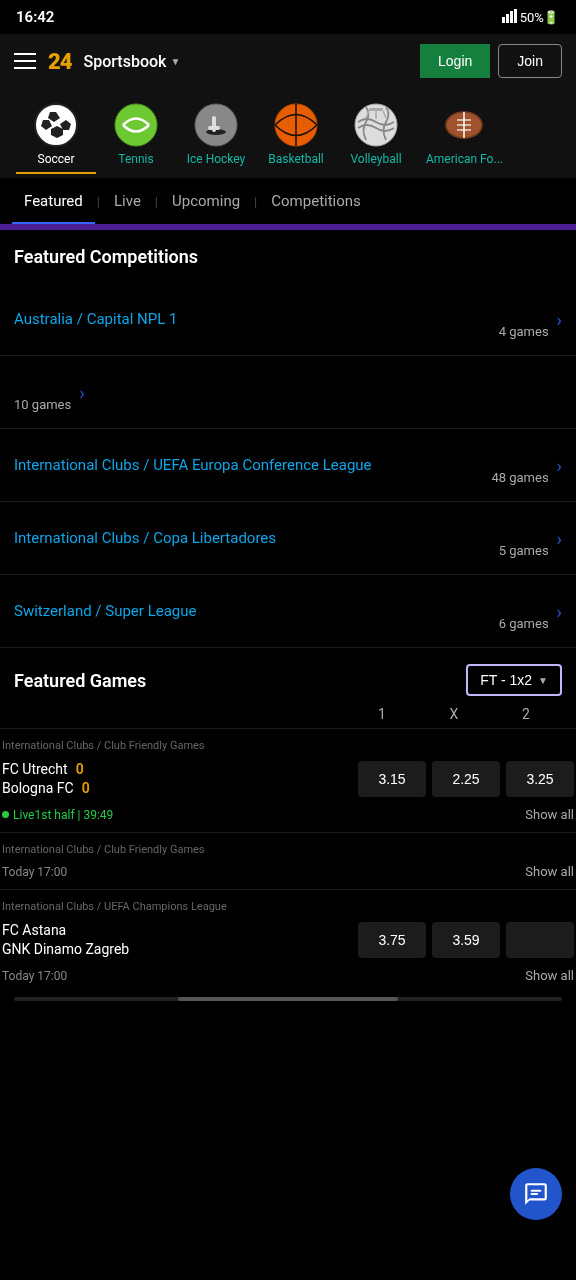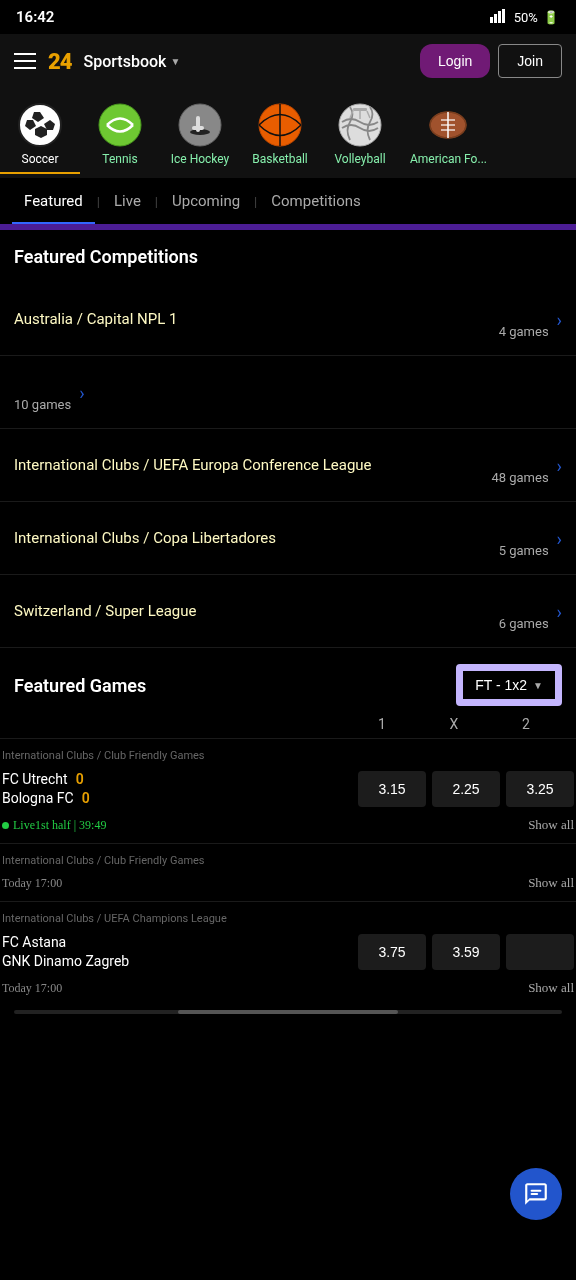--- a/index.html
+++ b/index.html
@@ -15,21 +15,21 @@
 
     
     .status-bar {
       display: flex;
       justify-content: space-between;
       align-items: center;
       padding: 8px 16px;
       background: #000;
     }
     .status-time { font-size: 15px; font-weight: 600; color: #fff; }
-    .status-icons { display: flex; align-items: center; gap: 6px; font-size: 13px; color: #fff; }
+    .status-icons { display: flex; align-items: center; font-size: 13px; color: #fff; }
 
     
     .header {
       display: flex;
       align-items: center;
       justify-content: space-between;
       padding: 10px 14px;
       background: #111;
     }
     .header-left { display: flex; align-items: center; gap: 12px; }
@@ -37,44 +37,44 @@
     .hamburger span { width: 22px; height: 2px; background: #fff; display: block; }
     .logo { display: flex; align-items: center; gap: 6px; }
     .logo-text { color: #e8a000; font-size: 22px; font-weight: 900; letter-spacing: -1px; }
     .sportsbook-btn {
       display: flex; align-items: center; gap: 4px;
       color: #fff; font-size: 16px; font-weight: 500; cursor: pointer; justify-content: space-between;
     }
     .sportsbook-arrow { font-size: 10px; color: #aaa; }
     .header-right { display: flex; gap: 8px; }
     .btn-login {
-      background: #701a75; color: #fff; border: none;
-      padding: 8px 18px; border-radius: 12px; font-size: 14px; cursor: pointer;
+      background: #15803d; color: #fff; border: none;
+      padding: 8px 18px; border-radius: 0; font-size: 14px; cursor: pointer;
     }
     .btn-join {
       background: transparent; color: #fff; border: 1px solid #888;
       padding: 8px 18px; border-radius: 4px; font-size: 14px; cursor: pointer;
     }
 
     
     .sports-nav {
       display: flex;
       overflow-x: auto;
       background: #111;
-      padding: 8px 0 4px 0;
+      padding: 8px 0 4px 16px;
       scrollbar-width: none;
     }
     .sports-nav::-webkit-scrollbar { display: none; }
     .sport-item {
       display: flex; flex-direction: column; align-items: center;
       min-width: 80px; padding: 6px 10px; cursor: pointer;
     }
     .sport-icon { width: 46px; height: 46px; display: flex; align-items: center; justify-content: center; }
     .sport-icon svg, .sport-icon img { width: 46px; height: 46px; }
-    .sport-label { font-size: 12px; color: #86efac; margin-top: 4px; white-space: nowrap; }
+    .sport-label { font-size: 12px; color: #14b8a6; margin-top: 4px; white-space: nowrap; }
     .sport-item.active .sport-label { color: #fff; }
     .sport-item.active { border-bottom: 2px solid #e8a000; }
 
     
     .tabs {
       display: flex; align-items: center;
       border-bottom: 6px solid #4c1d95;
       padding: 0 12px;
       background: #000;
     }
@@ -93,34 +93,34 @@
     .section { padding: 16px 14px 6px 14px; }
     .section-title { font-size: 18px; font-weight: 600; color: #fff; margin-bottom: 10px; }
 
     
     .comp-row {
       display: flex; align-items: center; justify-content: space-between;
       padding: 16px 14px;
       border-bottom: 1px solid #1a1a1a;
       cursor: pointer;
     }
-    .comp-name { font-size: 15px; color: #fef9c3; flex: 1; }
+    .comp-name { font-size: 15px; color: #0ea5e9; flex: 1; }
     .comp-right { display: flex; align-items: center; gap: 8px; }
     .comp-games { font-size: 13px; color: #aaa; margin-top: 25px; }
     .comp-arrow { color: #2255cc; font-size: 18px; }
 
     
     .featured-games-header {
       display: flex; align-items: center; justify-content: space-between;
       padding: 16px 14px 10px 14px;
     }
     .featured-games-title { font-size: 18px; font-weight: 600; color: #fff; }
     .ft-dropdown {
       display: flex; align-items: center; gap: 6px;
-      border: 7px solid #c4b5fd; border-radius: 4px;
+      border: 2px solid #c4b5fd; border-radius: 4px;
       padding: 6px 12px; color: #fff; font-size: 14px; cursor: pointer;
       background: transparent;
     }
     .ft-dropdown-arrow { font-size: 10px; color: #aaa; }
 
     
     .col-headers {
       display: flex; justify-content: flex-end;
       padding: 0 14px 6px 14px;
     }
@@ -135,21 +135,21 @@
     .game-teams { flex: 1; }
     .team-row { display: flex; align-items: center; gap: 8px; margin: 3px 0; }
     .team-name { font-size: 14px; color: #fff; }
     .team-score { font-size: 14px; color: #e8a000; font-weight: 600; }
     .game-odds { display: flex; gap: 6px; }
     .odd-btn {
       width: 68px; height: 36px; background: #1c1c1c; border: none;
       border-radius: 4px; color: #fff; font-size: 14px; font-weight: 500;
       cursor: pointer; text-align: center; line-height: 36px;
     }
-    .game-footer { display: flex; justify-content: space-between; align-items: center; margin-top: 8px; font-family: Liberation Serif, serif; }
+    .game-footer { display: flex; justify-content: space-between; align-items: center; margin-top: 8px; }
     .game-status { font-size: 12px; color: #888; display: flex; align-items: center; gap: 4px; }
     .live-dot { width: 7px; height: 7px; background: #22cc44; border-radius: 50%; display: inline-block; }
     .live-text { color: #22cc44; }
     .show-all { font-size: 13px; color: #aaa; cursor: pointer; }
 
     
     .bottom-scroll {
       height: 4px; background: #222; margin: 4px 14px;
       border-radius: 2px; position: relative;
     }

